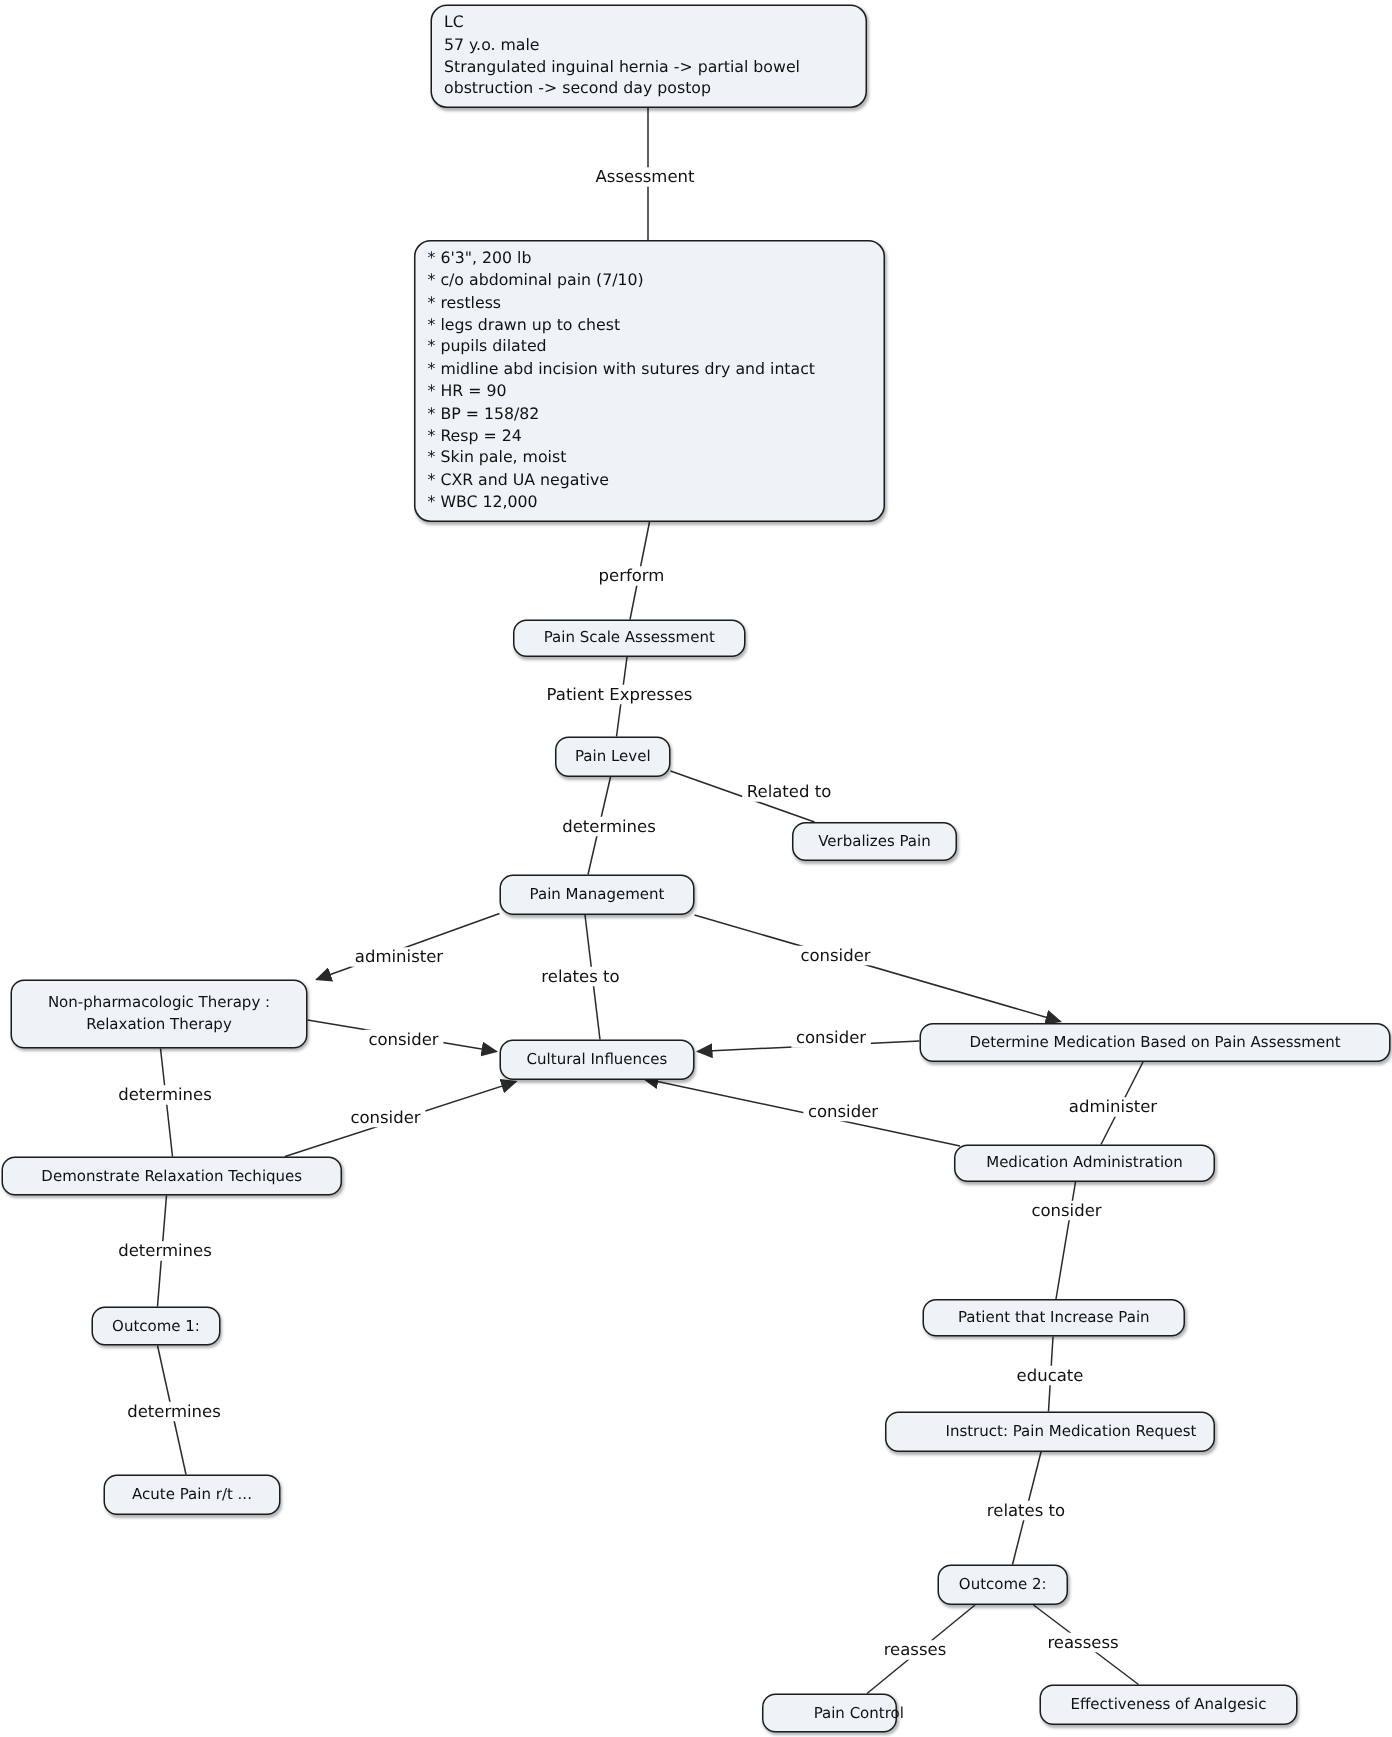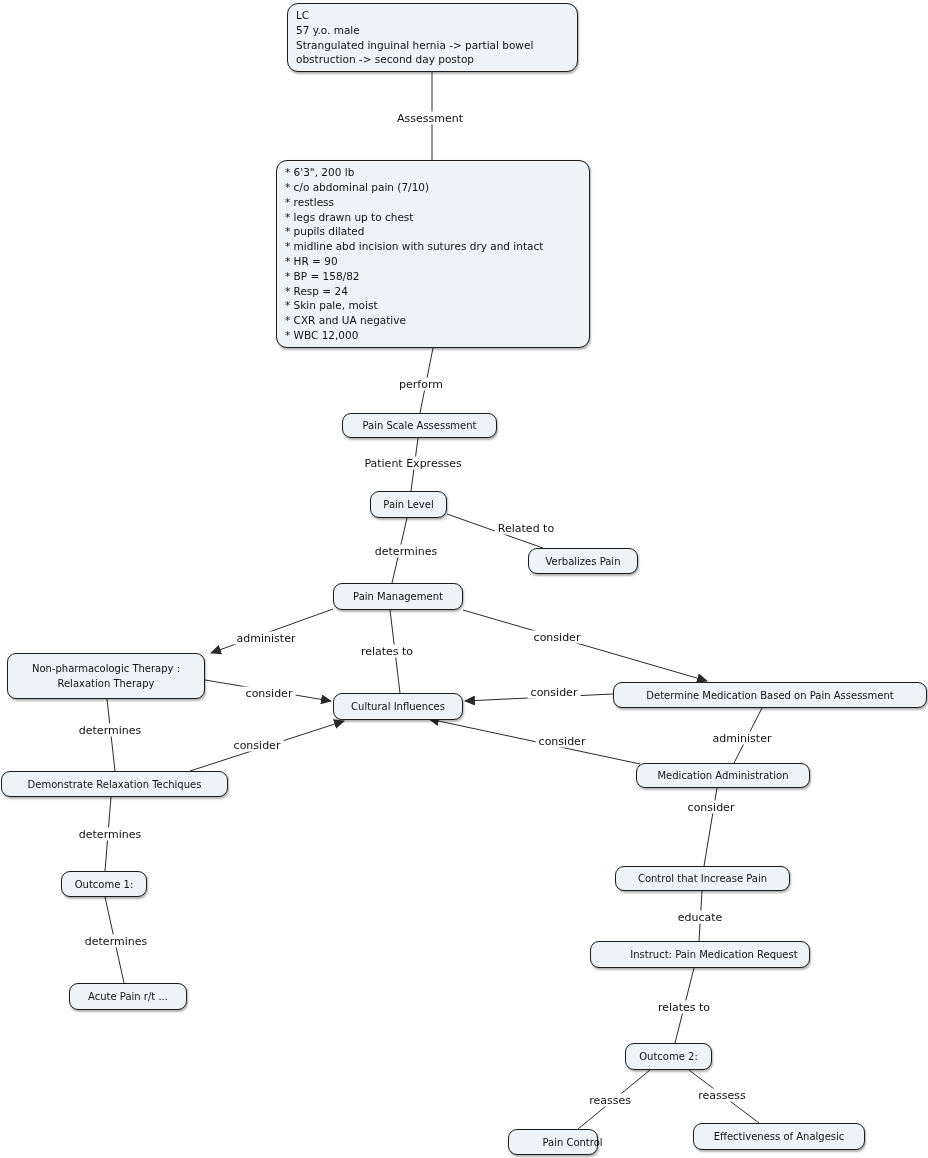--- a/index.html
+++ b/index.html
@@ -119,21 +119,21 @@
       <div class="node" style="left: 1px; top: 771px; width: 227px; height: 26px;">
         <span>Demonstrate Relaxation Techiques</span>
       </div>
       <div class="node" style="left: 636px; top: 763px; width: 174px; height: 25px;">
         <span>Medication Administration</span>
       </div>
       <div class="node" style="left: 61px; top: 871px; width: 86px; height: 26px;">
         <span>Outcome 1:</span>
       </div>
       <div class="node" style="left: 615px; top: 866px; width: 175px; height: 25px;">
-        <span>Control that Increase Pain</span>
+        <span>Patient that Increase Pain</span>
       </div>
       <div class="node" style="left: 590px; top: 941px; width: 220px; height: 27px; padding-left: 32px;">
         <span>Instruct: Pain Medication Request</span>
       </div>
       <div class="node" style="left: 69px; top: 983px; width: 118px; height: 27px;">
         <span>Acute Pain r/t ...</span>
       </div>
       <div class="node" style="left: 625px; top: 1043px; width: 87px; height: 27px;">
         <span>Outcome 2:</span>
       </div>

